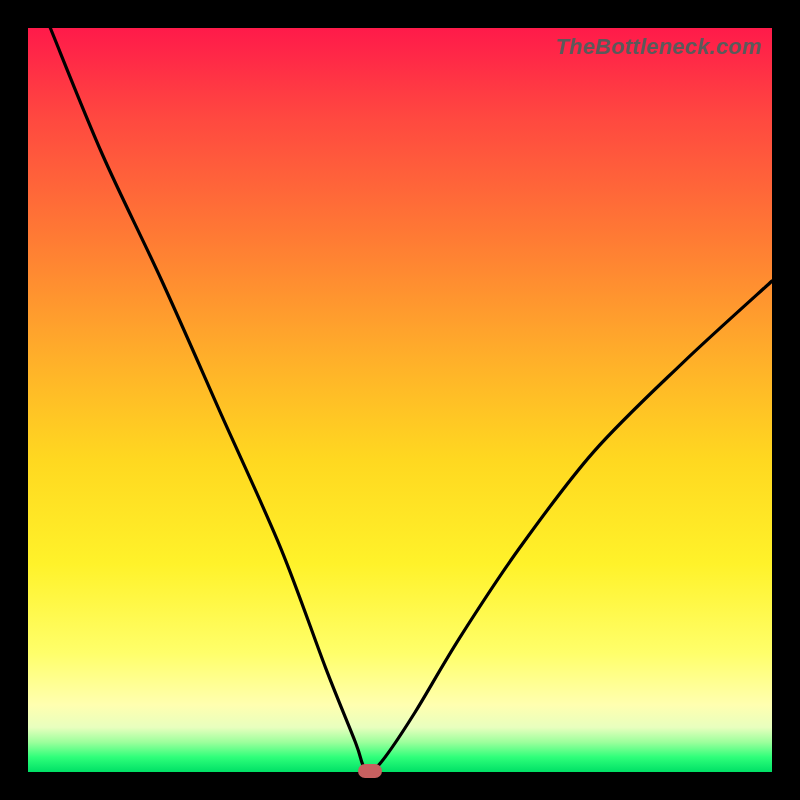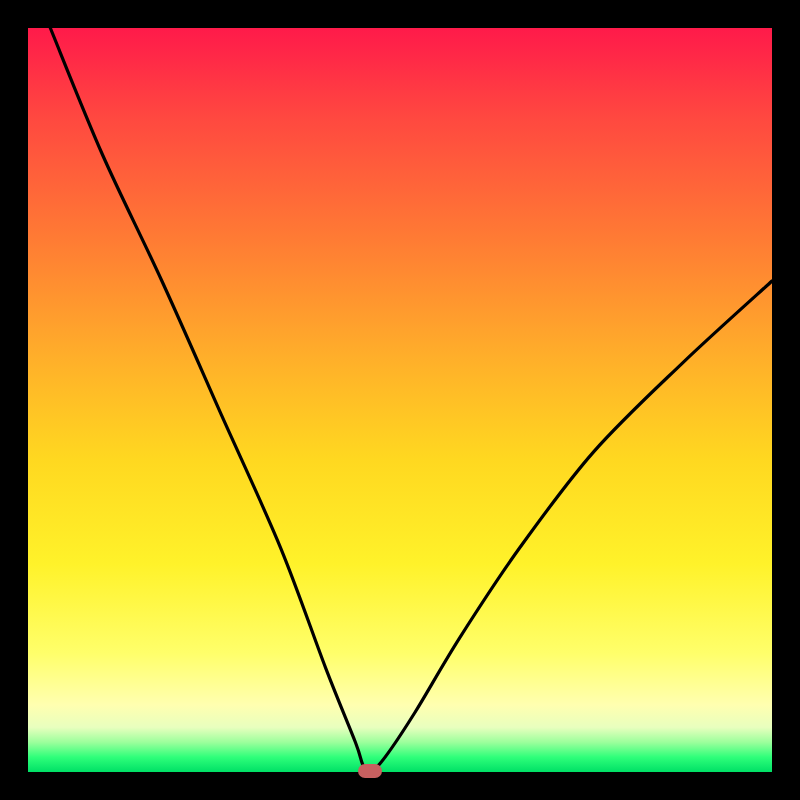--- a/index.html
+++ b/index.html
@@ -23,18 +23,19 @@
       font:italic bold 22px Arial,Helvetica,sans-serif;color:#5a5a5a;letter-spacing:0.2px;}
   svg.curve{position:absolute;left:0;top:0;width:744px;height:744px;}
   .marker{position:absolute;width:24px;height:14px;border-radius:7px;background:#c76060;
           left:322px;top:722px;}
 </style>
 </head>
 <body>
 
 <div class="frame">
   <div class="plot">
+    <div class="wm">TheBottleneck.com</div>
     <svg class="curve" viewBox="0 0 744 744" preserveAspectRatio="none">
       <path id="curve-path" fill="none" stroke="#000" stroke-width="3.2" stroke-linecap="round" d="M22.3,0.0 C31.0,21.1 55.8,84.3 74.4,126.5 C93.0,168.6 114.1,209.6 133.9,253.0 C153.8,296.4 173.6,342.2 193.4,386.9 C213.3,431.5 235.6,478.6 253.0,520.8 C270.3,563.0 285.2,607.6 297.6,639.8 C310.0,672.1 321.2,698.1 327.4,714.2 C333.6,730.4 332.3,731.6 334.8,736.6 C337.3,741.5 338.5,745.2 342.2,744.0 C346.0,742.8 349.7,739.0 357.1,729.1 C364.6,719.2 374.5,704.3 386.9,684.5 C399.3,664.6 414.2,637.4 431.5,610.1 C448.9,582.8 468.7,551.8 491.0,520.8 C513.4,489.8 538.2,455.1 565.4,424.1 C592.7,393.1 625.0,363.3 654.7,334.8 C684.5,306.3 729.1,266.6 744.0,253.0"></path>
     </svg>
     <div class="marker" style="left: 330.24px; top: 736px;"></div>
   </div>
 </div>
 
 </body></html>

